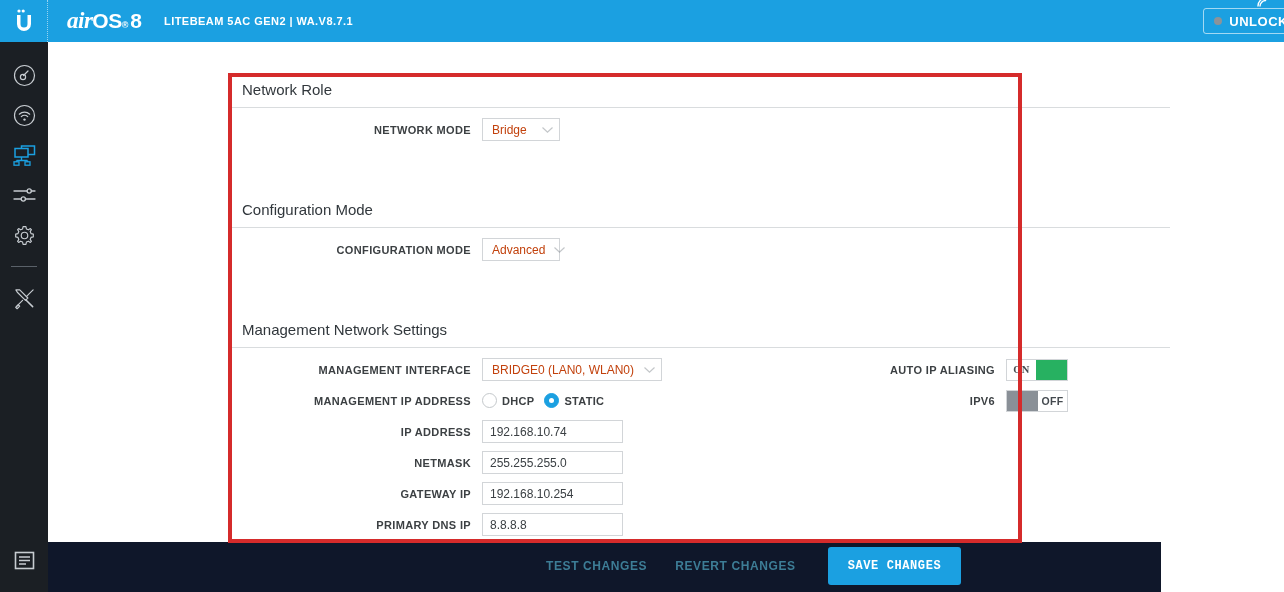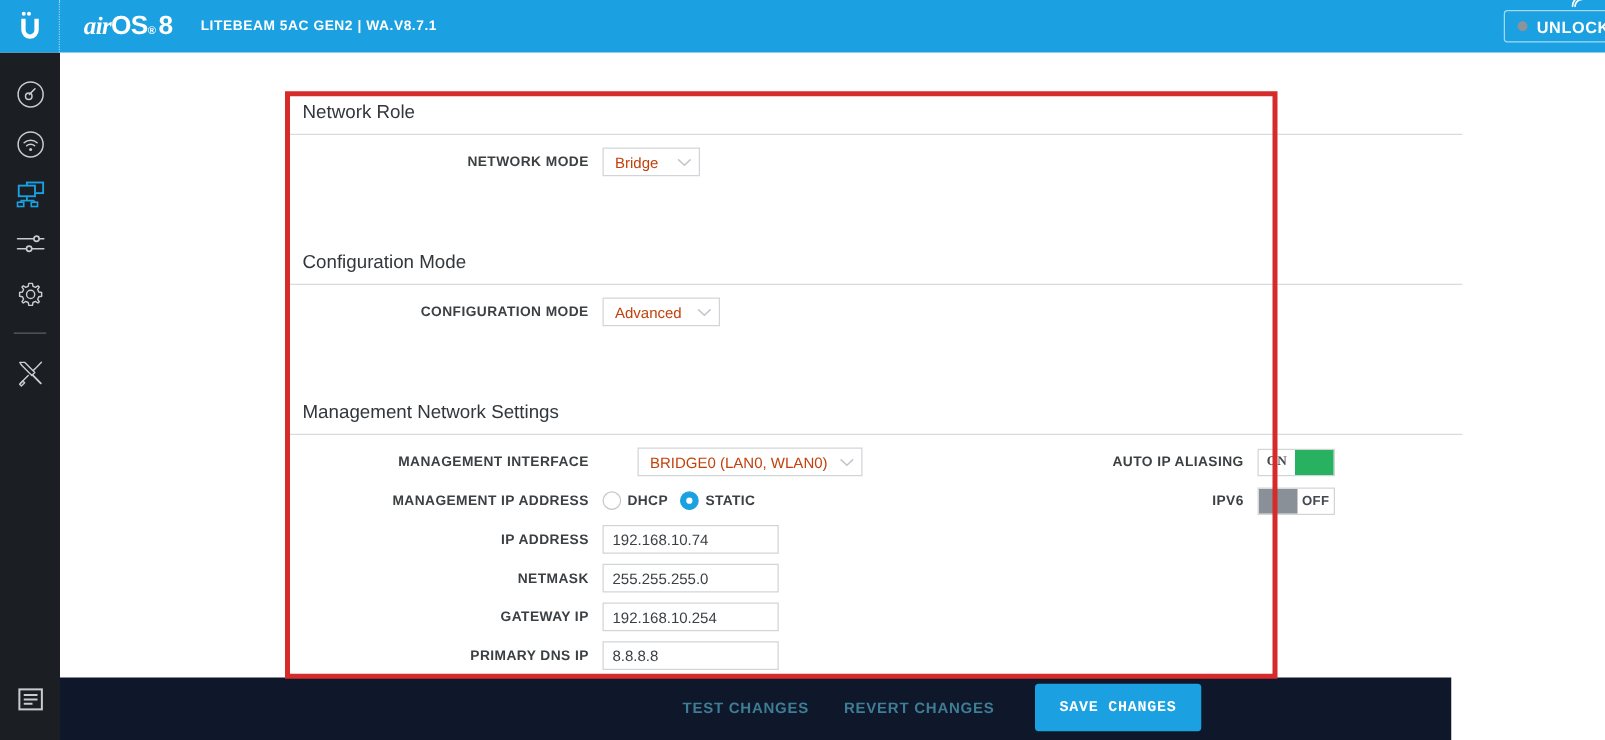--- a/index.html
+++ b/index.html
@@ -26,21 +26,21 @@
   }
   .ui-logo { display: block; }
   .brand {
     display: flex; align-items: baseline;
     margin-left: 19px;
     color: #ffffff;
   }
   .brand-air {
     font-family: "Liberation Serif", serif;
     font-style: italic; font-weight: bold;
-    font-size: 20px; letter-spacing: -0.5px;
+    font-size: 23px; letter-spacing: -0.5px;
     position: relative;
   }
   .brand-os {
     font-family: "Liberation Sans", sans-serif;
     font-weight: bold; font-size: 21px; letter-spacing: -0.5px;
   }
   .brand-sup { font-size: 9px; vertical-align: super; font-weight: bold; }
   .brand-8 { font-weight: bold; font-size: 21px; margin-left: 2px; }
   .wifi-mark { position: absolute; top: -7px; right: 14px; }
   .device-title {
@@ -140,22 +140,22 @@
     border: 1px solid #d2d5d8;
     background: #ffffff;
     display: inline-flex; align-items: center;
     padding: 0 5px 0 9px;
     font-size: 12px;
     color: #c2410c;
     cursor: pointer;
     justify-content: space-between;
   }
   .select-box.w-bridge { width: 78px; }
-  .select-box.w-config { width: 94px; }
-  .select-box.w-iface { width: 180px; margin-left: 28px; }
+  .select-box.w-config { width: 78px; }
+  .select-box.w-iface { width: 180px; }
   .chev { margin-left: 8px; opacity: .45; flex: none; }
   .text-input {
     width: 141px; height: 23px;
     border: 1px solid #d2d5d8;
     background: #ffffff;
     font-size: 12px;
     color: #3b4044;
     font-family: "Liberation Sans", sans-serif;
     padding: 0 7px;
     outline: none;

